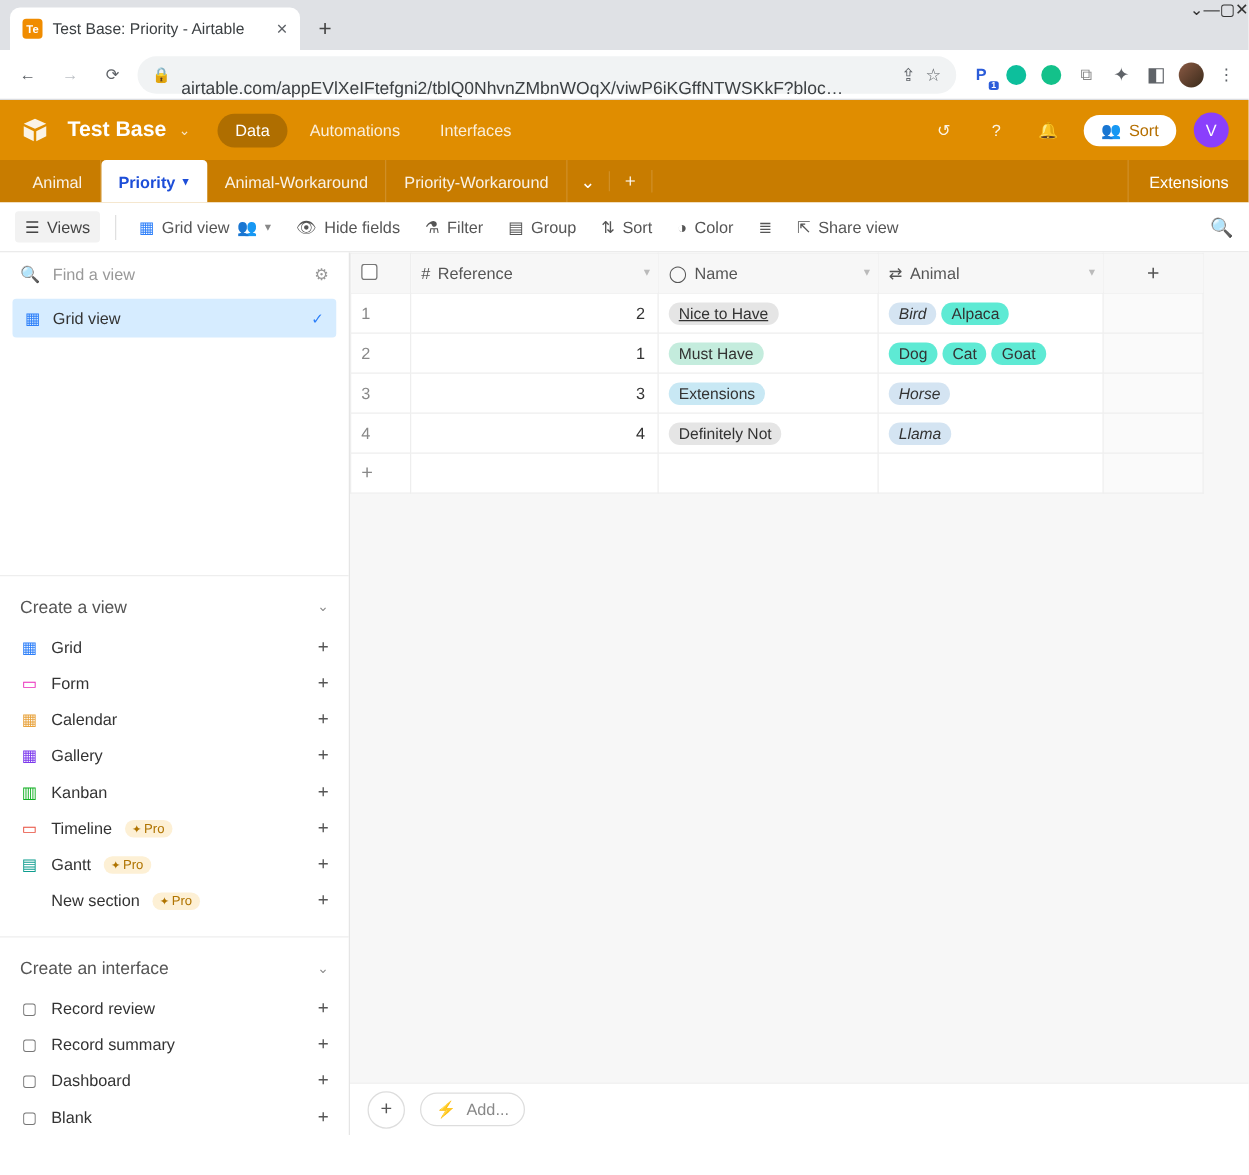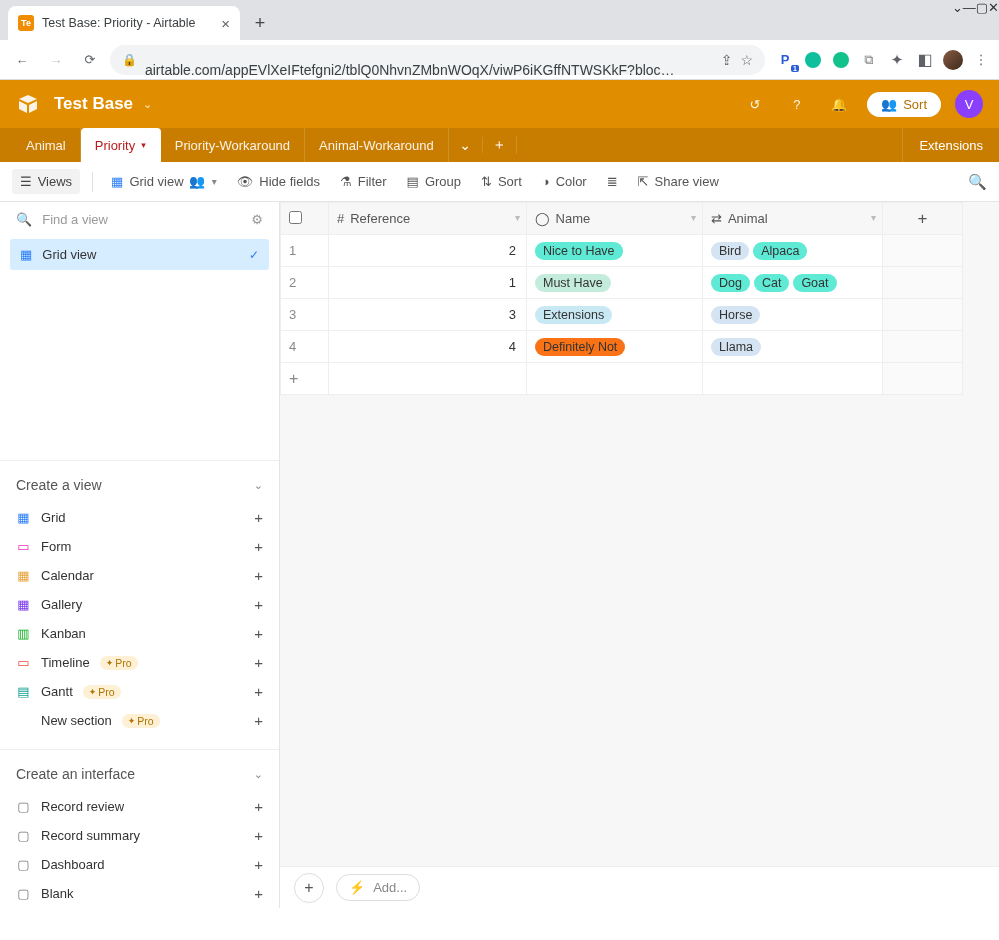--- a/index.html
+++ b/index.html
@@ -39,21 +39,21 @@
 .at-nav { padding: 6px 14px; border-radius: 20px; font-size: 13px; color: rgba(255,255,255,.85); }
 .at-nav.active { background: rgba(0,0,0,.22); color:#fff; }
 .at-header .spacer { flex: 1; }
 .at-hicon { width: 28px; height:28px; display:flex; align-items:center; justify-content:center; color:#fff; opacity:.9;}
 .share-btn { background:#fff; color:#b56f00; padding: 5px 14px; border-radius: 18px; font-size:13px; font-weight:500; display:flex; align-items:center; gap:6px;}
 .avatar { width:28px; height:28px; border-radius:50%; background:#8a3ffc; color:#fff; display:flex; align-items:center; justify-content:center; font-size:13px; font-weight:500;}
 
 
 .tablerow { height: 34px; background: #c87c00; display: flex; align-items: stretch; padding-left: 12px; color: #fff; }
 .tbl-tab { padding: 0 14px; display: flex; align-items: center; gap: 6px; font-size: 13px; color: rgba(255,255,255,.9); border-right: 1px solid rgba(255,255,255,.15); cursor:pointer;}
-.tbl-tab.active { background: #fff; color: #b91c1c; border-radius: 4px 4px 0 0; font-weight:400;}
+.tbl-tab.active { background: #fff; color: #1d4ed8; border-radius: 4px 4px 0 0; font-weight:700;}
 .tbl-caret { font-size: 9px; }
 .tbl-actions { display:flex; align-items:center;}
 .tbl-icon { width:34px; display:flex; align-items:center; justify-content:center; font-size:14px; border-right: 1px solid rgba(255,255,255,.15);}
 .tablerow .spacer { flex:1; }
 .ext-link { padding: 0 16px; display:flex; align-items:center; font-size:13px; border-left:1px solid rgba(255,255,255,.15);}
 
 
 .viewbar { height: 40px; background:#fff; border-bottom:1px solid #e5e5e5; display:flex; align-items:center; padding:0 12px; gap:8px; color:#444;}
 .views-btn { display:flex; align-items:center; gap:6px; padding:5px 8px; background:#f2f2f2; border-radius:3px; font-size:13px;}
 .vdivider { width:1px; height:20px; background:#e0e0e0; margin:0 4px;}
@@ -98,26 +98,26 @@
 .grid th .fld { display:flex; align-items:center; gap:6px;}
 .grid th .dd { position:absolute; right:6px; top:9px; color:#bbb; font-size:10px;}
 .grid td { height:32px; padding:0 8px;}
 .col-handle { width:48px; text-align:center; color:#888;}
 .col-ref { width:198px;}
 .col-name { width:176px;}
 .col-animal { width:180px;}
 .col-add { width:80px; background:#fafafa;}
 .grid td.col-ref { text-align:right; padding-right:10px;}
 .pill { display:inline-block; padding:2px 8px; border-radius:10px; font-size:12.5px; margin-right:4px;}
-.pill-blue { background:#5eead4;}
+.pill-blue { background:#e5e5e5;text-decoration:underline;}
 .pill-teal { background:#c4ecdd;}
 .pill-cyan { background:#c8e8f4;}
-.pill-green { background:#f97316;}
+.pill-green { background:#e5e5e5;}
 .pill-gray { background:#5eead4;}
-.pill-bluegray { background:#d4e4f2;}
+.pill-bluegray { background:#d4e4f2;font-style:italic;}
 .plusrow td { color:#888; font-size:16px;}
 
 .grid-footer { display:flex; align-items:center; height:42px; padding:0 14px; gap:12px; background:#fff; border-top:1px solid #eee;}
 .footer-plus { width:30px; height:30px; border:1px solid #ddd; border-radius:50%; display:flex; align-items:center; justify-content:center; color:#555; font-size:16px;}
 .footer-add { display:flex; align-items:center; gap:8px; color:#888; font-size:13px; border:1px solid #ddd; border-radius:16px; padding:5px 12px;}
 .grid-status { height:20px; display:flex; align-items:center; font-size:11px; color:#777; border-top:1px solid #eee; background:#fbfbfb;}
 .grid-status .rec { padding-left:10px; width:240px;}
 .grid-status .sum { padding-right:12px; text-align:right;}
 </style>
 </head>
@@ -167,44 +167,49 @@
 </div>
 
 <div class="at-header">
   <span class="at-logo">
     <svg viewBox="0 0 24 24">
         <path d="M3 7 L12 3 L21 7 L12 11 Z M3 9 L11 13 L11 21 L3 17 Z M13 13 L21 9 L21 17 L13 21 Z"></path>
       </svg>
   </span>
   <span class="at-title">Test Base</span>
   <span class="at-caret">⌄</span>
+  <div class="at-navs">
+    <span class="at-nav active">Data</span>
+    <span class="at-nav">Automations</span>
+    <span class="at-nav">Interfaces</span>
+  </div>
   <div class="spacer"></div>
   <span class="at-hicon">↺</span>
   <span class="at-hicon">?</span>
   <span class="at-hicon">🔔</span>
   <span class="share-btn">
     <span>👥</span>
     <span>Sort</span>
   </span>
   <span class="avatar">V</span>
 </div>
 
 <div class="tablerow">
   <div class="tbl-tab">
       <span>Animal</span>
     </div>
   <div class="tbl-tab active">
       <span>Priority</span>
       <span class="tbl-caret">▾</span>
     </div>
   <div class="tbl-tab">
+      <span>Animal-Workaround</span>
+    </div>
+  <div class="tbl-tab">
       <span>Priority-Workaround</span>
-    </div>
-  <div class="tbl-tab">
-      <span>Animal-Workaround</span>
     </div>
   <div class="tbl-actions">
     <span class="tbl-icon">⌄</span>
     <span class="tbl-icon">＋</span>
   </div>
   <div class="spacer"></div>
   <div class="ext-link">Extensions</div>
 </div>
 
 <div class="viewbar">

